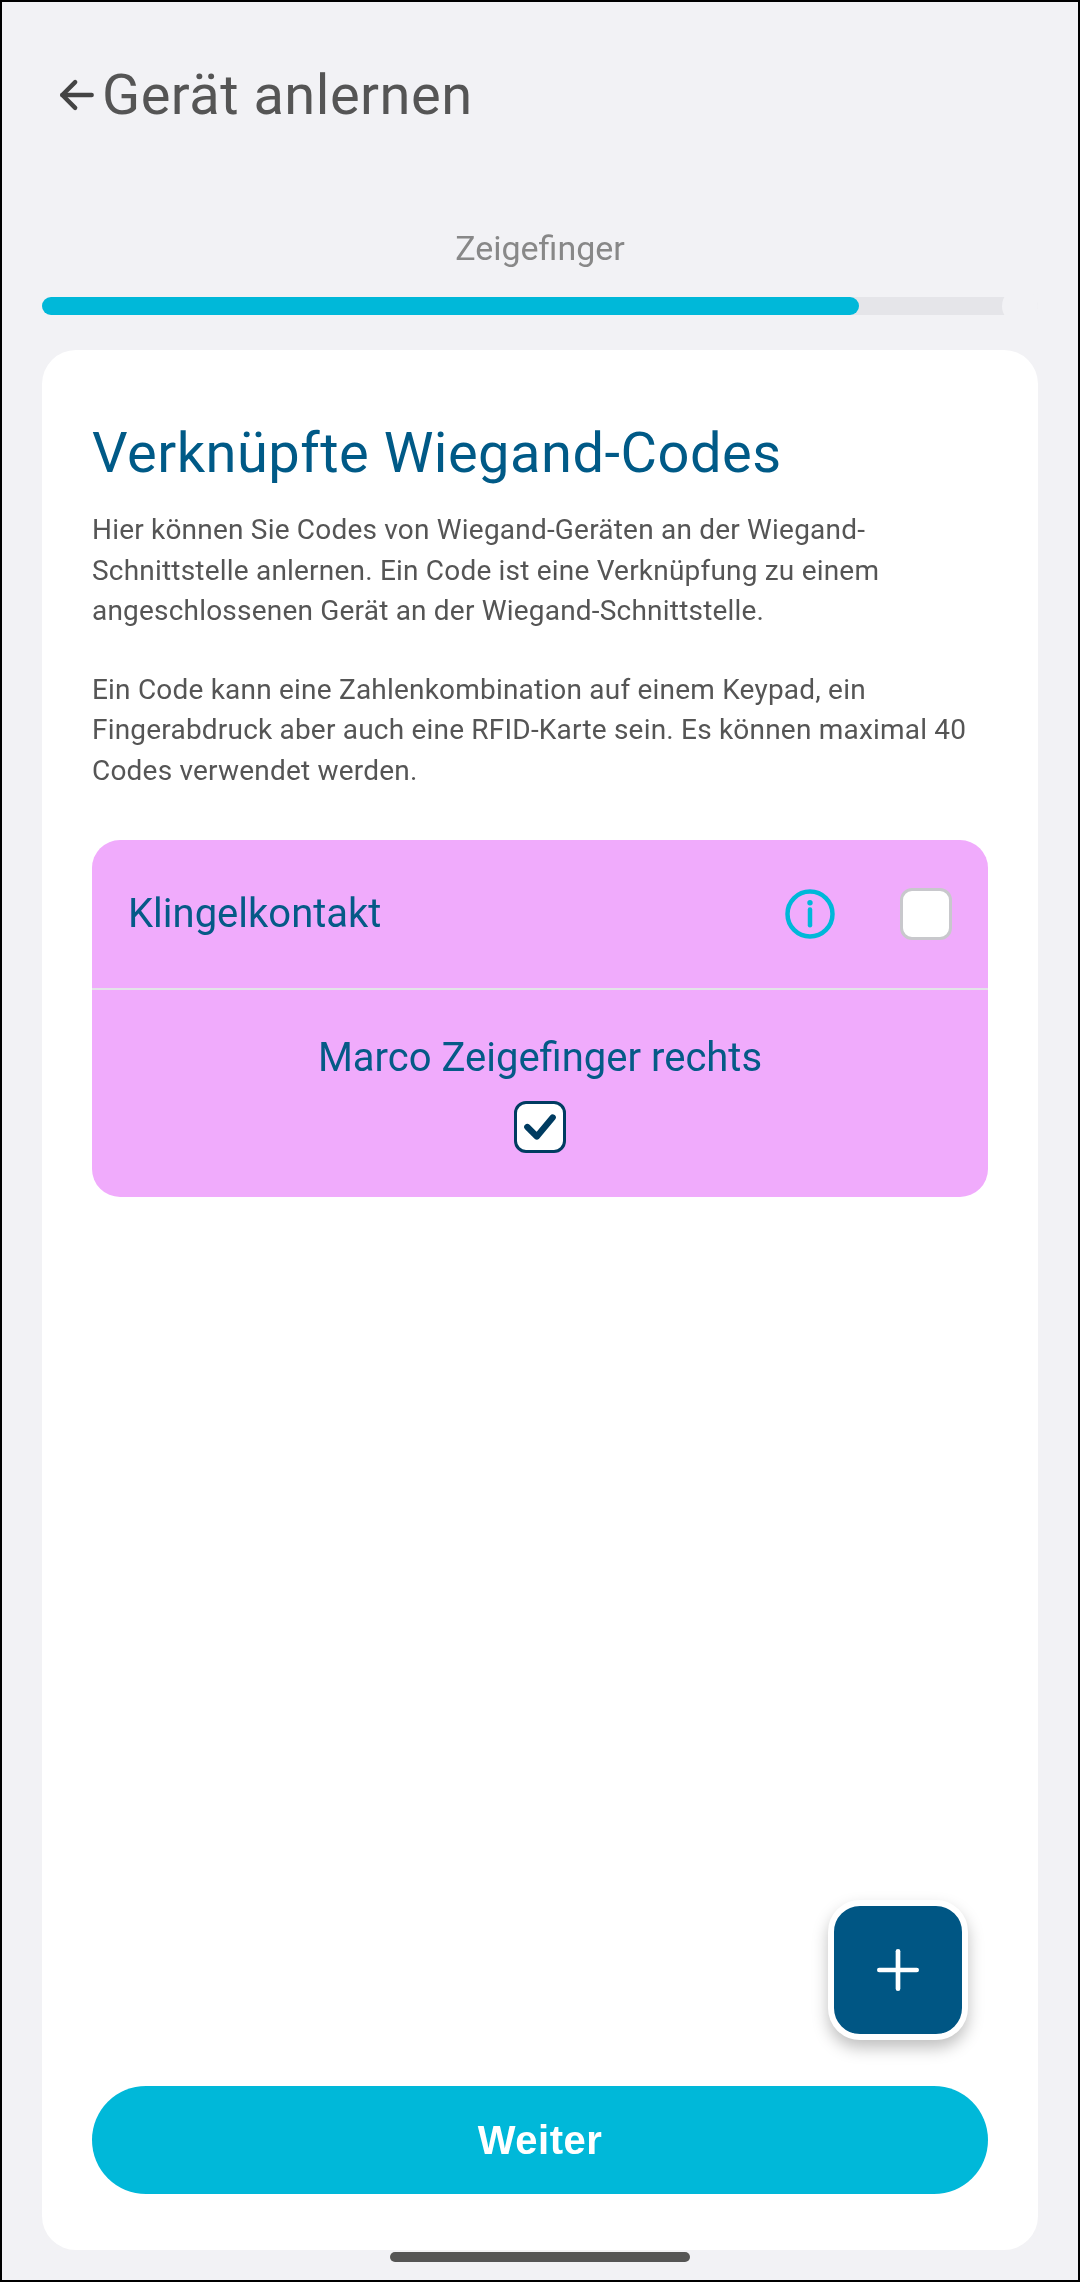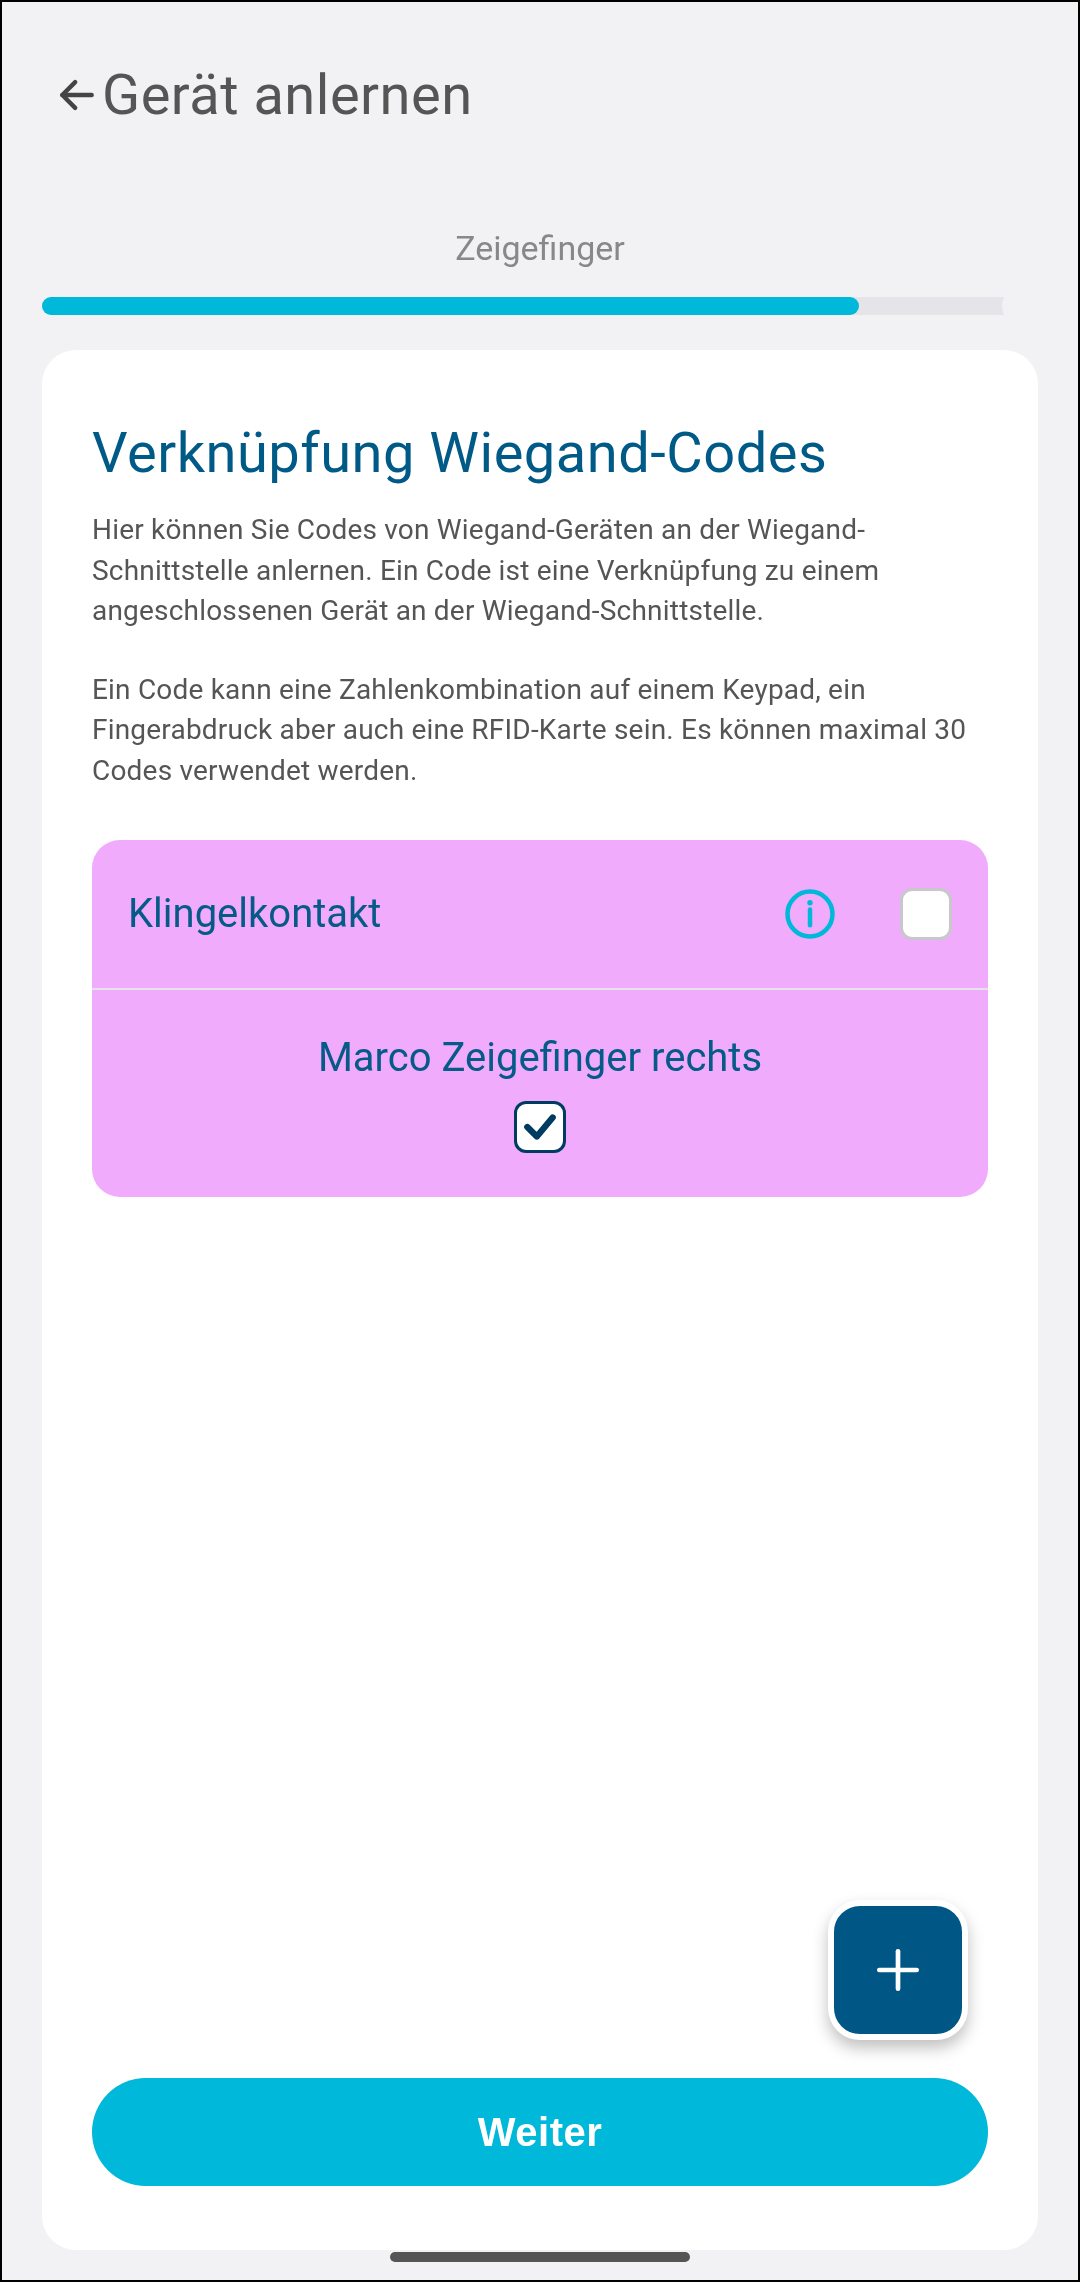--- a/index.html
+++ b/index.html
@@ -170,21 +170,21 @@
     align-items: center;
     justify-content: center;
     cursor: pointer;
   }
   .fab svg { width: 56px; height: 56px; }
 
   .primary-btn {
     position: absolute;
     left: 50px;
     right: 50px;
-    bottom: 64px;
+    bottom: 56px;
     height: 108px;
     background: #00b8d9;
     border: none;
     border-radius: 54px;
     color: #fff;
     font-size: 40px;
     font-weight: 600;
     cursor: pointer;
     letter-spacing: 0.5px;
   }
@@ -215,24 +215,24 @@
 
 <div class="step-label">Zeigefinger</div>
 
 <div class="progress-wrap">
   <div class="progress-track"></div>
   <div class="progress-fill" id="progress-fill" style="width: 82%;"></div>
   <div class="progress-handle" id="progress-handle" style="left: calc(100% - 18px);"></div>
 </div>
 
 <div class="card">
-  <div class="card-title">Verknüpfung Wiegand-Codes</div>
+  <div class="card-title">Verknüpfte Wiegand-Codes</div>
   <div class="card-body">
     <p>Hier können Sie Codes von Wiegand-Geräten an der Wiegand-Schnittstelle anlernen. Ein Code ist eine Verknüpfung zu einem angeschlossenen Gerät an der Wiegand-Schnittstelle.</p>
-    <p>Ein Code kann eine Zahlenkombination auf einem Keypad, ein Fingerabdruck aber auch eine RFID-Karte sein. Es können maximal 30 Codes verwendet werden.</p>
+    <p>Ein Code kann eine Zahlenkombination auf einem Keypad, ein Fingerabdruck aber auch eine RFID-Karte sein. Es können maximal 40 Codes verwendet werden.</p>
   </div>
 
   <div class="code-list" id="code-list">
       <div class="code-row">
         <div class="code-label">Klingelkontakt</div>
         <button class="info-btn">
           <svg viewBox="0 0 24 24" fill="none" stroke="#00b8d9" stroke-width="2">
             <circle cx="12" cy="12" r="10"></circle>
             <line x1="12" y1="10" x2="12" y2="17" stroke-linecap="round"></line>
             <circle cx="12" cy="7" r="1.2" fill="#00b8d9" stroke="none"></circle>

